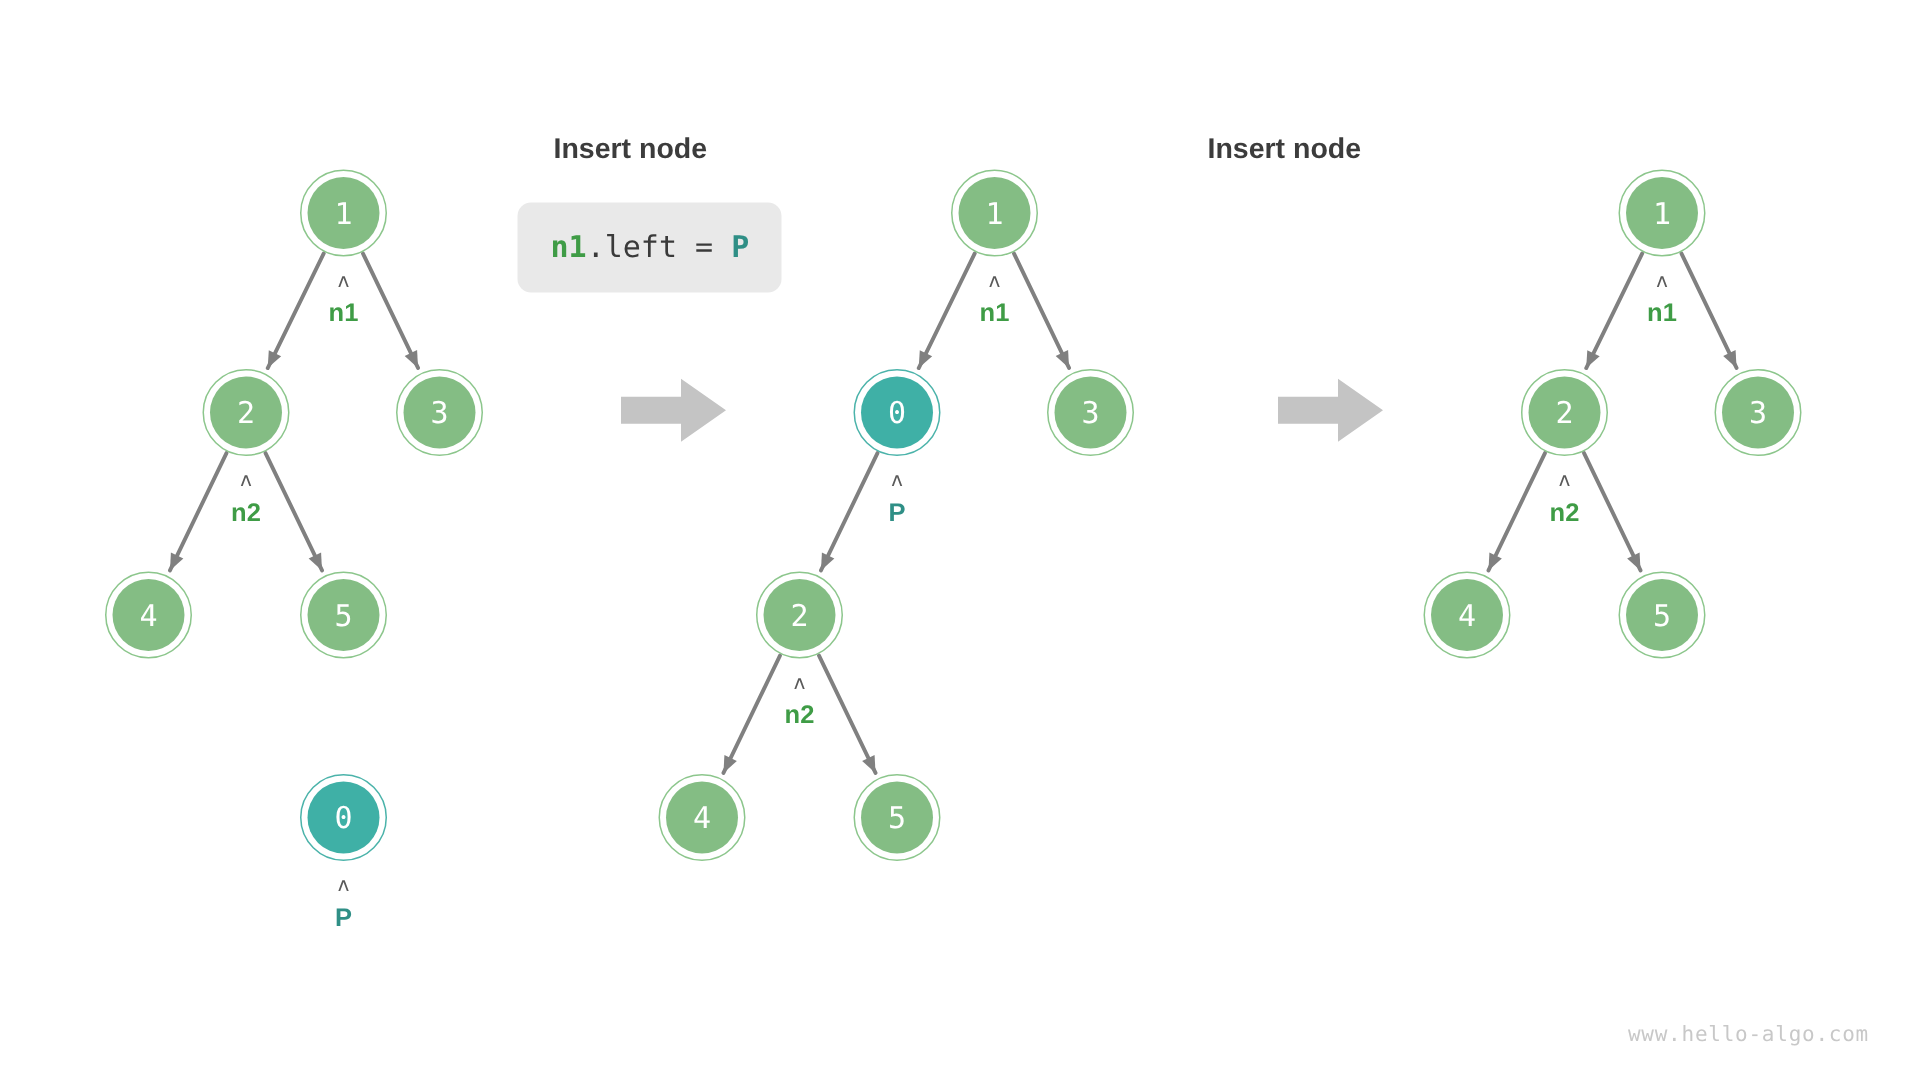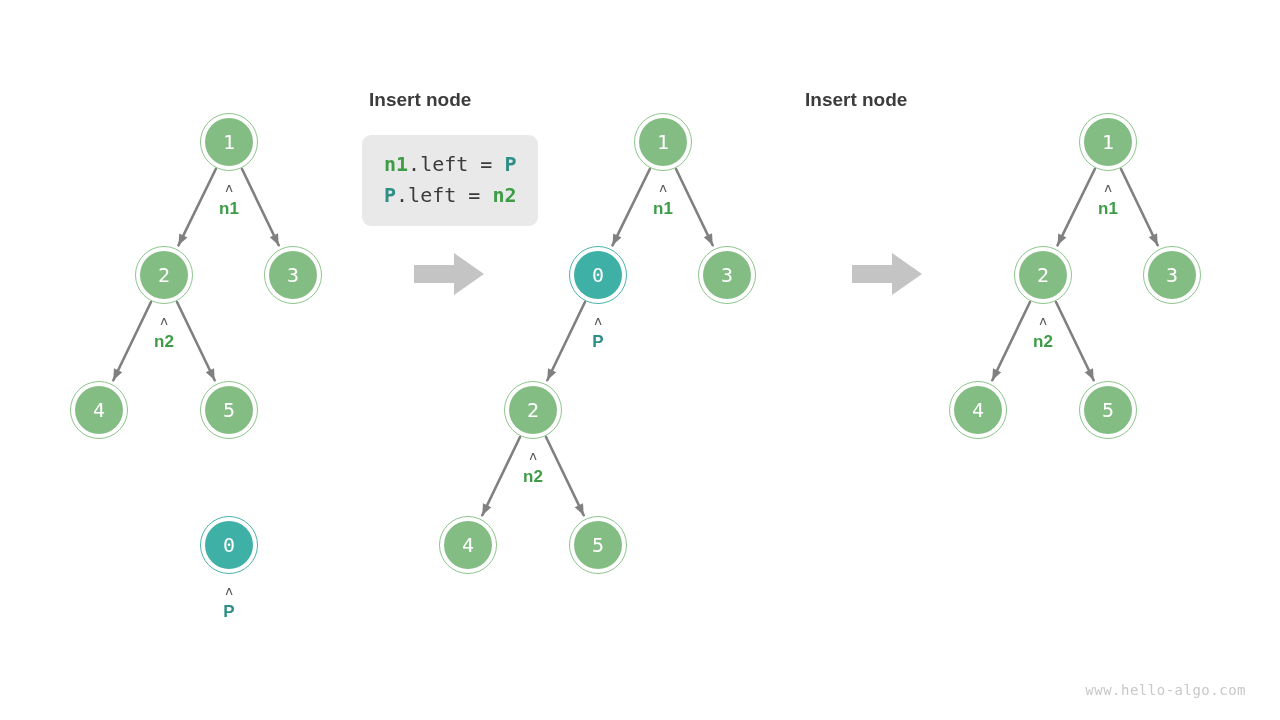--- a/index.html
+++ b/index.html
@@ -286,23 +286,22 @@
       <div class="ptr" style="left: 1043px; top: 315px;">
         <span class="caret">ʌ</span>
         <span class="lbl green">n2</span>
       </div>
     </div>
 
   <div class="sec-title" id="insert-title" style="left: 369px; top: 89px;">Insert node</div>
 
   <div class="sec-title" id="remove-title" style="left: 805px; top: 89px;">Insert node</div>
 
-  <div class="codebox" id="insert-code" style="left: 362px; top: 135px;">
+  <div class="codebox" id="insert-code" style="left: 345px; top: 135px;">
       <div><span class="tok-green">n1</span><span class="tok-plain">.left = </span><span class="tok-teal">P</span></div>
-      <div><span class="tok-teal">P</span><span class="tok-plain">.left = </span><span class="tok-green">n2</span></div>
     </div>
 
 
   <div id="bigarrows-layer">
       <div class="bigarrow" style="left: 450px; top: 276px;"><svg width="72" height="48" viewBox="0 0 72 48">
           <polygon points="0,15 40,15 40,3 70,24 40,45 40,33 0,33" fill="#c4c4c4"></polygon>
         </svg></div>
       <div class="bigarrow" style="left: 888px; top: 276px;"><svg width="72" height="48" viewBox="0 0 72 48">
           <polygon points="0,15 40,15 40,3 70,24 40,45 40,33 0,33" fill="#c4c4c4"></polygon>
         </svg></div>

